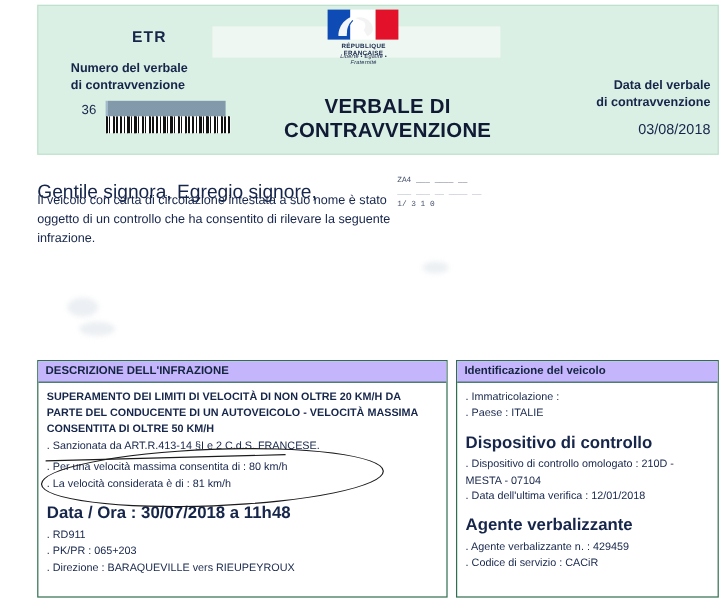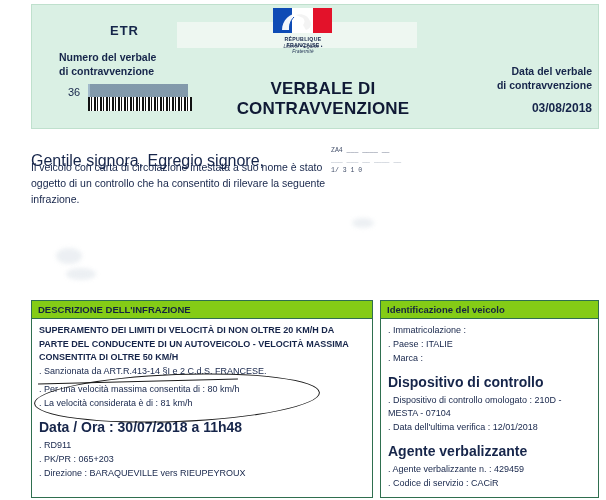--- a/index.html
+++ b/index.html
@@ -47,21 +47,21 @@
   .main-title{
     position:absolute;left:188px;top:79px;width:270px;text-align:center;
     font-size:17px;font-weight:bold;letter-spacing:.2px;color:#101a35;
   }
   .date-label{
     position:absolute;left:487px;top:64px;width:105px;text-align:right;
     font-size:10.5px;font-weight:bold;line-height:1.35;color:#16254a;
   }
   .date-val{
     position:absolute;left:487px;top:101px;width:105px;text-align:right;
-    font-size:12px;color:#16254a;font-weight:bold;
+    font-size:12px;color:#16254a;
   }
 
   
   .logo{position:absolute;left:272px;top:6px;width:62px;height:48px;}
   .logo .rf{
     position:absolute;left:0;top:30px;width:62px;text-align:center;
     font-size:5.2px;font-weight:bold;letter-spacing:.3px;color:#15264a;
   }
   .logo .motto{
     position:absolute;left:0;top:38px;width:62px;text-align:center;
@@ -84,21 +84,21 @@
   .codebox .dim{color:#9aa3b4;}
 
   
   .smudge{position:absolute;background:#e9edf1;border-radius:50%;filter:blur(2px);opacity:.85;}
 
   
   .panel{
     position:absolute;border:1px solid #2f6f4f;background:#ffffff;
   }
   .panel-hd{
-    background:#84cc16;border-bottom:1px solid #2f6f4f;
+    background:#c4b5fd;border-bottom:1px solid #2f6f4f;
     font-size:9.5px;font-weight:bold;color:#14243f;
     padding:3px 6px;
   }
   .panel-bd{padding:5px 7px;font-size:9px;line-height:1.55;color:#16254a;}
 
   #infraction{left:31px;top:300px;width:340px;height:196px;}
   #vehicle{left:380px;top:300px;width:217px;height:196px;}
 
   .caps{font-weight:bold;font-size:9px;line-height:1.5;}
   .lst{margin:0;padding:0;list-style:none;}
@@ -190,21 +190,20 @@
 
   <div class="ellipse"></div>
   <div class="strike"></div>
 
   <div class="panel" id="vehicle">
     <div class="panel-hd">Identificazione del veicolo</div>
     <div class="panel-bd">
       <ul class="lst">
         <li>. Immatricolazione :</li>
         <li>. Paese :  ITALIE</li>
-        <li>. Marca :</li>
       </ul>
       <div class="sub-hd">Dispositivo di controllo</div>
       <ul class="lst">
         <li>. Dispositivo di controllo omologato : 210D - MESTA - 07104</li>
         <li>. Data dell'ultima verifica : 12/01/2018</li>
       </ul>
       <div class="sub-hd">Agente verbalizzante</div>
       <ul class="lst">
         <li>. Agente verbalizzante n. : 429459</li>
         <li>. Codice di servizio : CACiR</li>

